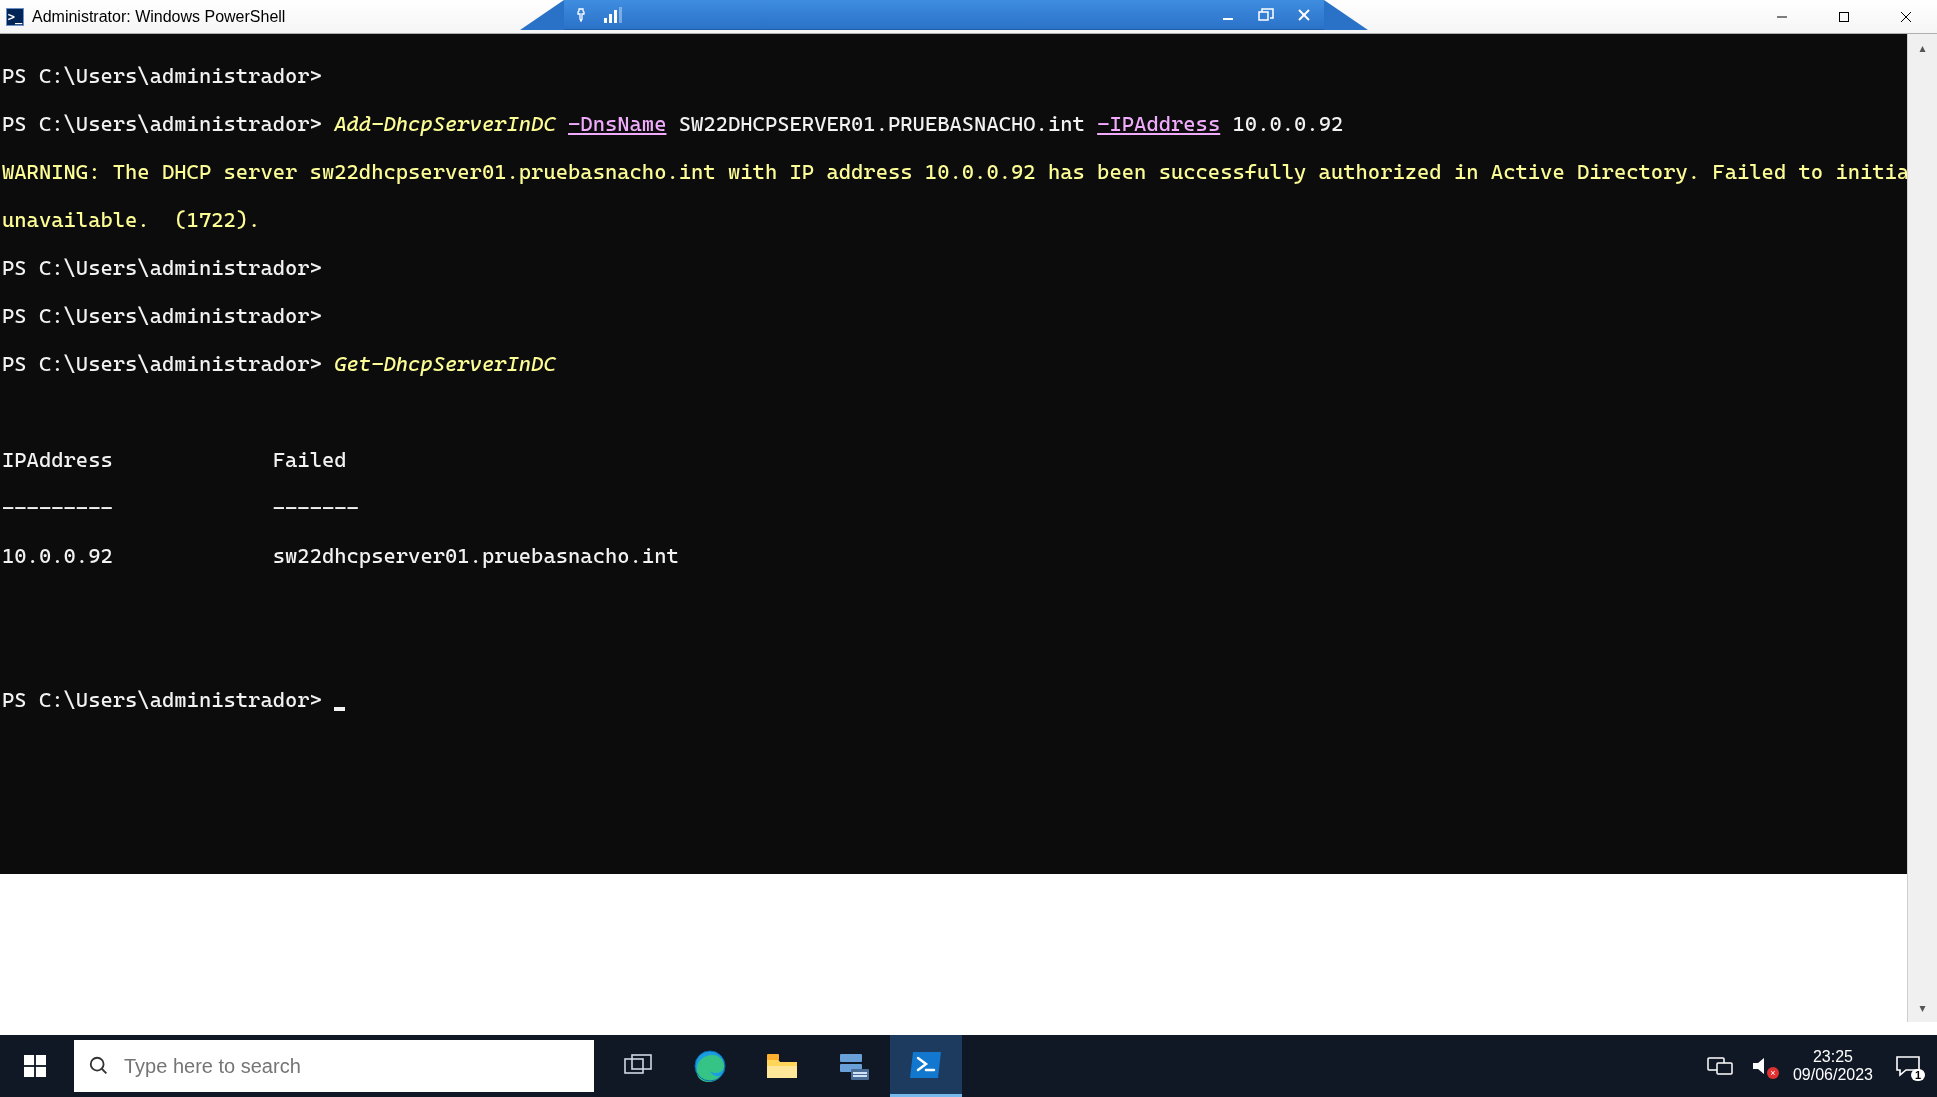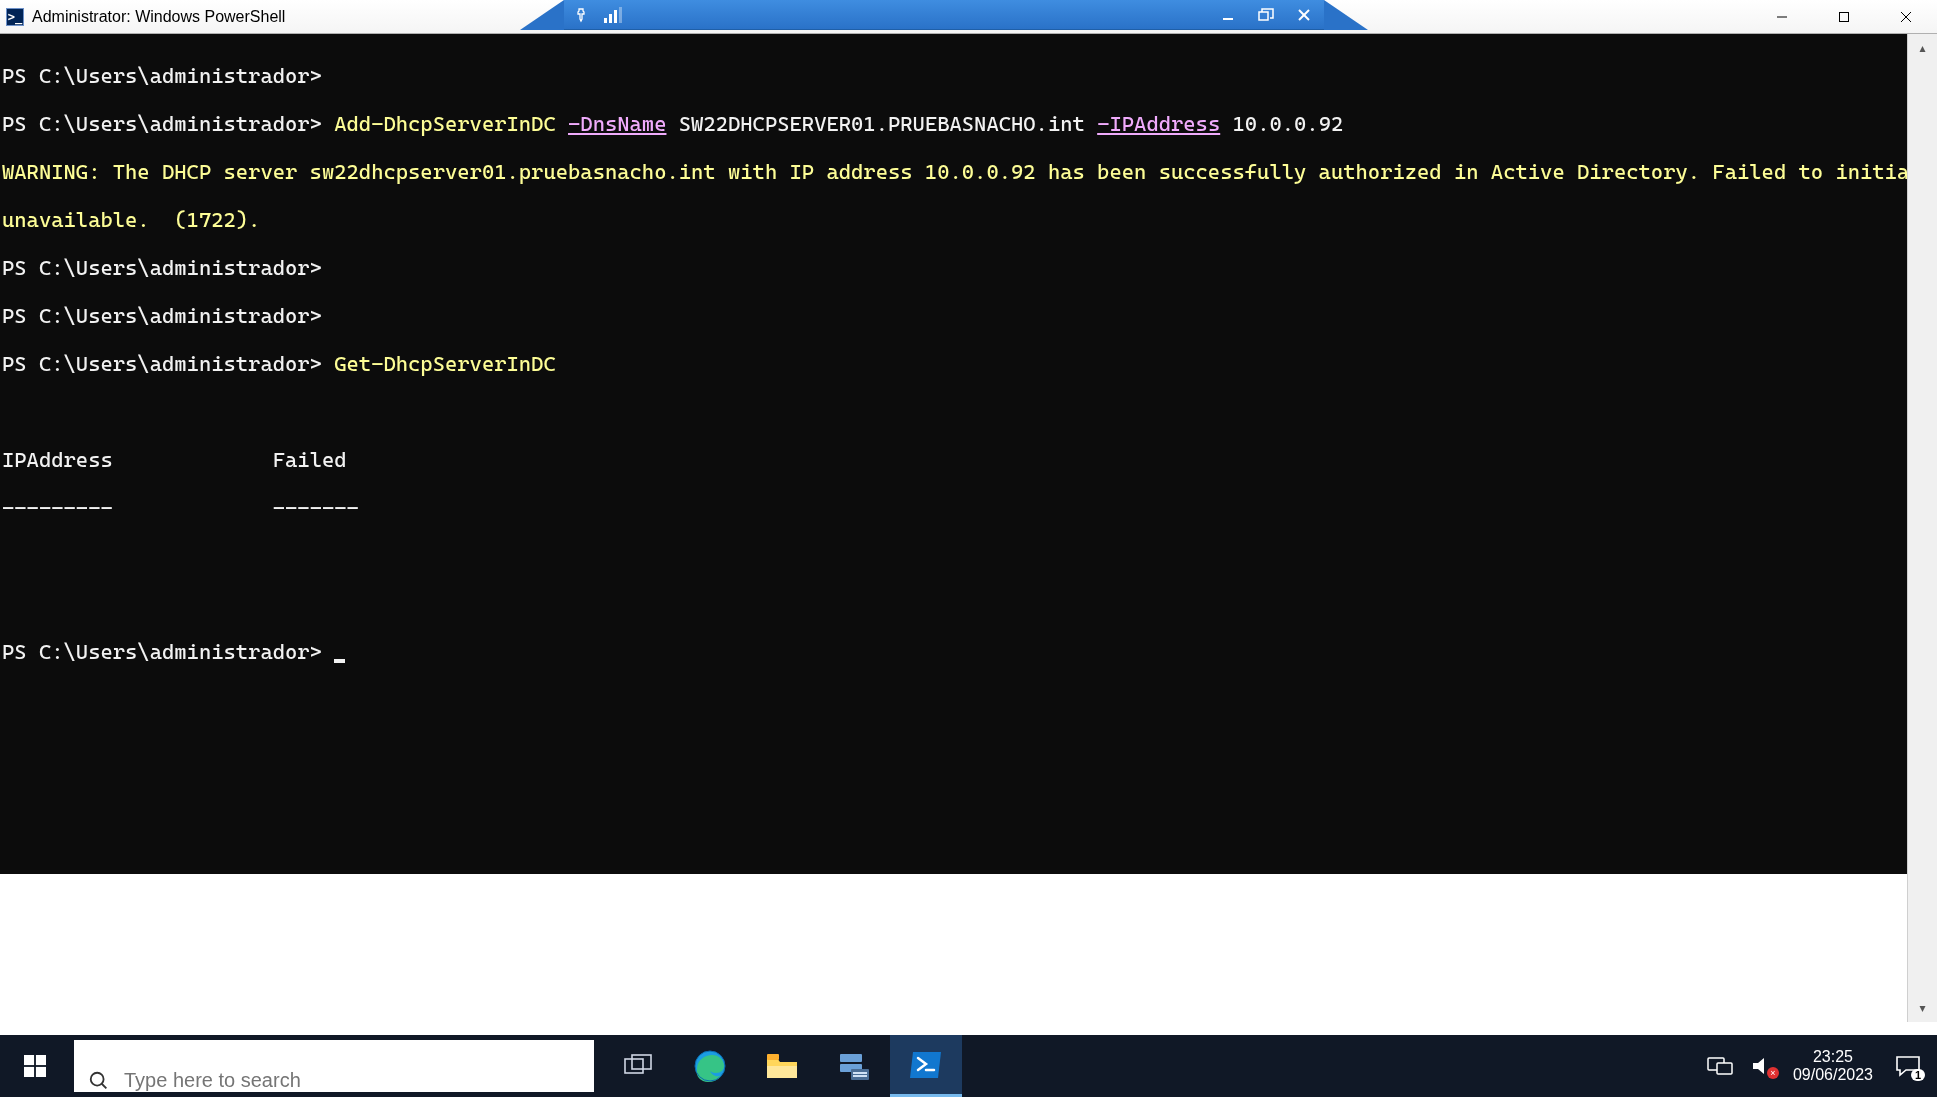--- a/index.html
+++ b/index.html
@@ -57,21 +57,21 @@
     width: 1907px; height: 840px;
     background: #0c0c0c;
     font-family: Consolas, "Cascadia Mono", monospace;
     font-size: 21px; line-height: 24px;
     padding: 6px 0 0 2px;
     white-space: pre;
     overflow: hidden;
   }
   .terminal .line { color: #f2f2f2; white-space: pre; }
   .terminal .param   { color: #f0abfc; text-decoration: underline; }
-  .terminal .cmdlet  { color: #fdfd96; }
+  .terminal .cmdlet  { color: #fdfd96; font-style: italic; }
   .terminal .warn    { color: #fdfd96; }
   .cursor { display:inline-block; width:11px; height:4px; background:#f2f2f2; vertical-align:baseline; transform:translateY(4px); }
 
   
   .vscroll {
     position:absolute; top:34px; right:0; width:30px; height:988px;
     background:#f0f0f0; border-left:1px solid #cfcfcf;
     display:flex; flex-direction:column; align-items:center;
   }
   .vscroll .arrow { height:28px; width:100%; display:flex; align-items:center; justify-content:center; font-size:12px; color:#555; }
@@ -82,21 +82,21 @@
     position:absolute; left:0; bottom:0; width:100%; height:62px;
     background:#101826;
     display:flex; align-items:center; color:#fff;
   }
   .taskbar .start {
     width:70px; height:100%; display:flex; align-items:center; justify-content:center;
   }
   .taskbar .start svg { width:22px; height:22px; }
   .taskbar .search {
     width:520px; height:52px; margin-left:4px;
-    background:#ffffff; display:flex; align-items:flex-end; padding:0 14px; gap:14px;
+    background:#ffffff; display:flex; align-items:center; padding:0 14px; gap:14px;
   }
   .taskbar .search input {
     border:none; outline:none; font-size:20px; color:#555; flex:1; background:transparent;
   }
   .taskbar .task-icons { display:flex; height:100%; margin-left:8px; }
   .taskbar .task-icons .ticon {
     width:72px; display:flex; align-items:center; justify-content:center;
   }
   .taskbar .task-icons .ticon.active { background:#1d3a5f; border-bottom:3px solid #76b9ed; }
   .taskbar .spacer { flex:1; }
@@ -181,20 +181,21 @@
 <div class="line"><span>PS C:\Users\administrador&gt;</span></div>
 <div class="line"><span>PS C:\Users\administrador&gt;</span> <span class="cmdlet">Add-DhcpServerInDC</span> <span class="param">-DnsName</span> <span>SW22DHCPSERVER01.PRUEBASNACHO.int</span> <span class="param">-IPAddress</span> <span>10.0.0.92</span></div>
 <div class="line warn">WARNING: The DHCP server sw22dhcpserver01.pruebasnacho.int with IP address 10.0.0.92 has been successfully authorized in Active Directory. Failed to initiate the authorizat</div>
 <div class="line warn">unavailable.  (1722).</div>
 <div class="line"><span>PS C:\Users\administrador&gt;</span></div>
 <div class="line"><span>PS C:\Users\administrador&gt;</span></div>
 <div class="line"><span>PS C:\Users\administrador&gt;</span> <span class="cmdlet">Get-DhcpServerInDC</span></div>
 <div class="line">&nbsp;</div>
 <div class="line"><span>IPAddress</span>             <span>Failed</span></div>
 <div class="line"><span>---------</span>             <span>-------</span></div>
+<div class="line"><span>10.0.0.92</span>             <span>sw22dhcpserver01.pruebasnacho.int</span></div>
 <div class="line">&nbsp;</div>
 <div class="line">&nbsp;</div>
 <div class="line"><span>PS C:\Users\administrador&gt;</span> <span class="cursor"></span></div>
 </div>
 
 <div class="vscroll">
   <div class="arrow">▴</div>
   <div class="track"></div>
   <div class="arrow">▾</div>
 </div>

